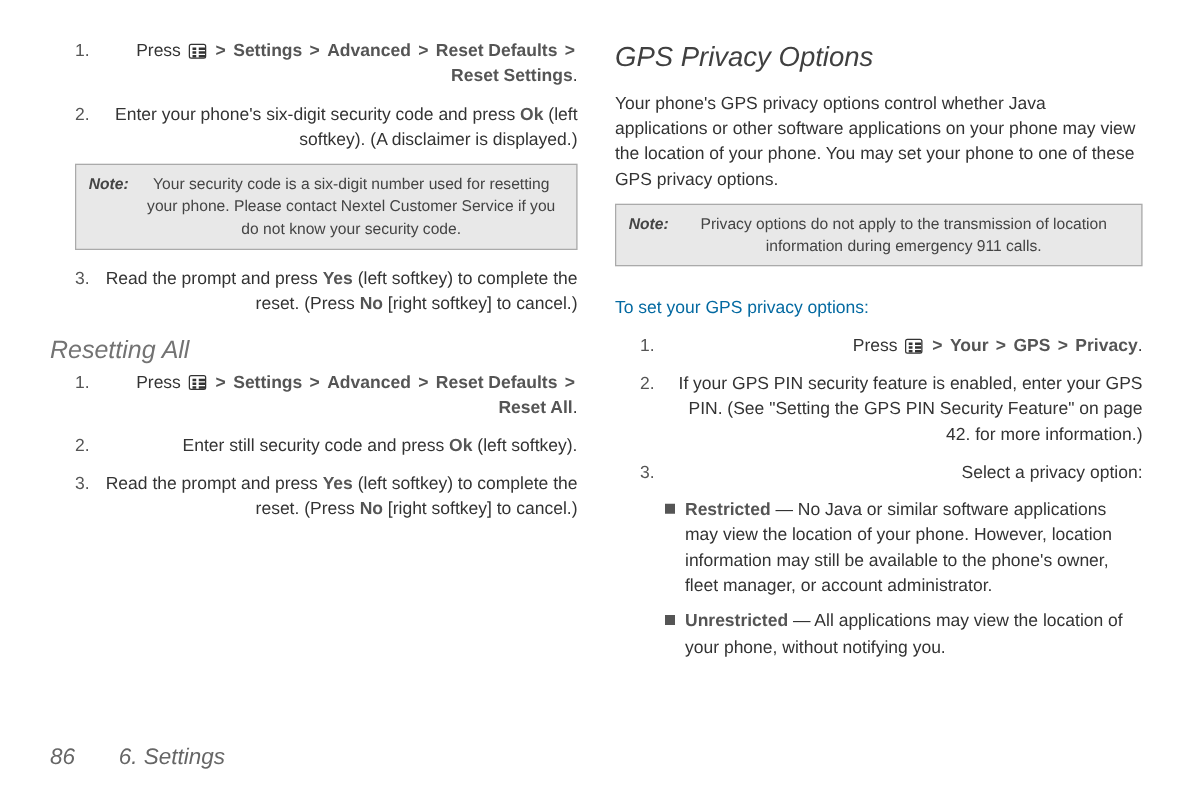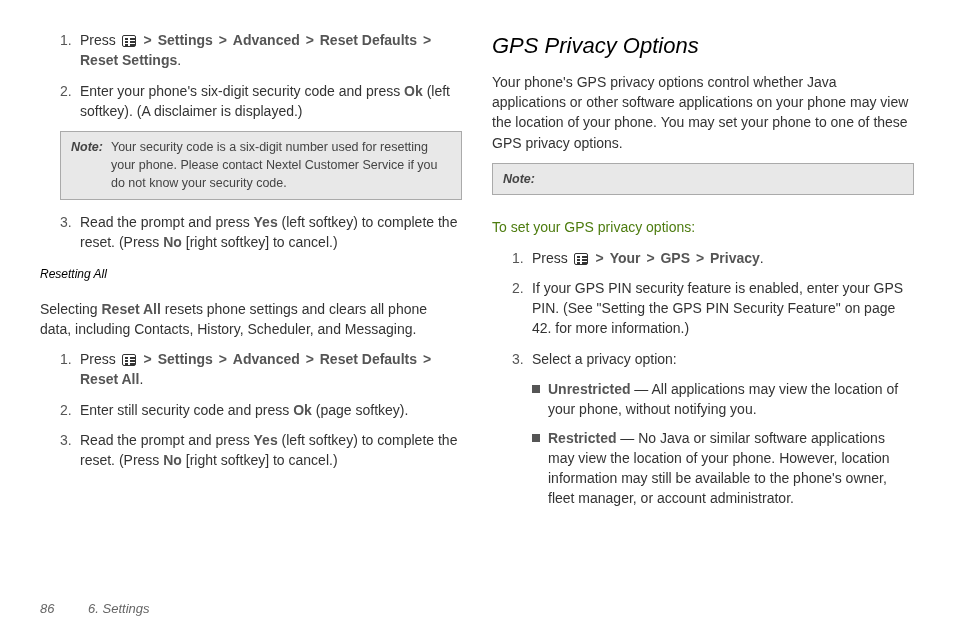--- a/index.html
+++ b/index.html
@@ -31,20 +31,21 @@
       margin-bottom: 10px;
       padding-left: 20px;
     }
     .ol-num {
       width: 20px;
       flex-shrink: 0;
       color: #555;
     }
     .ol-text {
       flex: 1;
+      text-align: right;
     }
     .bold {
       font-weight: bold;
       color: #555;
     }
     .sep {
       font-weight: bold;
       color: #555;
       margin: 0 2px;
     }
@@ -67,42 +68,43 @@
       display: flex;
     }
     .note-label {
       font-style: italic;
       flex-shrink: 0;
       margin-right: 8px;
       font-weight: bold;
     }
     .note-text {
       flex: 1;
+      text-align: center;
     }
     h2.section {
       font-style: italic;
       font-weight: normal;
-      color: #000000;
-      font-size: 12px;
-      margin: 14px 0 15px 0;
+      color: #737373;
+      font-size: 20px;
+      margin: 14px 0 0 0;
     }
     h2.section-top {
       font-style: italic;
       font-weight: normal;
-      color: #000000;
+      color: #404040;
       font-size: 22px;
       margin: 0 0 10px 0;
     }
     .para {
       margin-bottom: 10px;
       color: #333;
     }
     .lead {
       margin: 22px 0 10px 0;
-      color: #4d7c0f;
+      color: #0369a1;
     }
     .sub-item {
       display: flex;
       margin: 6px 0 8px 40px;
     }
     .bullet {
       width: 8px;
       height: 8px;
       background: #555;
       flex-shrink: 0;
@@ -127,21 +129,21 @@
                   linear-gradient(#333,#333) 7px 2px/5px 2px no-repeat,
                   linear-gradient(#333,#333) 7px 5px/5px 2px no-repeat,
                   linear-gradient(#333,#333) 7px 8px/5px 2px no-repeat;
     }
     .footer {
       position: absolute;
       bottom: 20px;
       left: 40px;
       font-style: italic;
       color: #666;
-      font-size: 13px;
+      font-size: 18px;
     }
     .footer-pg {
       font-style: italic;
       margin-right: 30px;
     }
   </style>
 </head>
 <body>
 
 <div class="columns">
@@ -177,63 +179,61 @@
 
     <div class="ol-item">
       <div class="ol-num">3.</div>
       <div class="ol-text">
         <span>Read the prompt and press </span><span class="bold">Yes</span><span> (left softkey) to complete the reset. (Press </span><span class="bold">No</span><span> [right softkey] to cancel.)</span>
       </div>
     </div>
 
     <h2 class="section">Resetting All</h2>
 
-    <p class="para">
-      <span>Selecting </span><span class="bold">Reset All</span><span> resets phone settings and clears all phone data, including Contacts, History, Scheduler, and Messaging.</span>
-    </p>
 
     <div class="ol-item">
       <div class="ol-num">1.</div>
       <div class="ol-text">
         <span>Press </span><span class="menu-icon"></span>
         <span class="sep">&gt;</span>
         <span class="bold">Settings</span>
         <span class="sep">&gt;</span>
         <span class="bold">Advanced</span>
         <span class="sep">&gt;</span>
         <span class="bold">Reset Defaults</span>
         <span class="sep">&gt;</span>
         <span class="bold">Reset All</span><span>.</span>
       </div>
     </div>
 
     <div class="ol-item">
       <div class="ol-num">2.</div>
       <div class="ol-text">
-        <span>Enter still security code and press </span><span class="bold">Ok</span><span> (page softkey).</span>
+        <span>Enter still security code and press </span><span class="bold">Ok</span><span> (left softkey).</span>
       </div>
     </div>
 
     <div class="ol-item">
       <div class="ol-num">3.</div>
       <div class="ol-text">
         <span>Read the prompt and press </span><span class="bold">Yes</span><span> (left softkey) to complete the reset. (Press </span><span class="bold">No</span><span> [right softkey] to cancel.)</span>
       </div>
     </div>
 
   </div>
 
   <div class="col">
 
     <h2 class="section-top">GPS Privacy Options</h2>
 
     <p class="para">Your phone's GPS privacy options control whether Java applications or other software applications on your phone may view the location of your phone. You may set your phone to one of these GPS privacy options.</p>
 
     <div class="note-box-full">
       <div class="note-label">Note:</div>
+      <div class="note-text">Privacy options do not apply to the transmission of location information during emergency 911 calls.</div>
     </div>
 
     <p class="lead">To set your GPS privacy options:</p>
 
     <div class="ol-item">
       <div class="ol-num">1.</div>
       <div class="ol-text">
         <span>Press </span><span class="menu-icon"></span>
         <span class="sep">&gt;</span>
         <span class="bold">Your</span>
@@ -245,35 +245,35 @@
     </div>
 
     <div class="ol-item">
       <div class="ol-num">2.</div>
       <div class="ol-text">If your GPS PIN security feature is enabled, enter your GPS PIN. (See "Setting the GPS PIN Security Feature" on page 42. for more information.)</div>
     </div>
 
     <div class="ol-item">
       <div class="ol-num">3.</div>
       <div class="ol-text">Select a privacy option:</div>
+    </div>
+
+    <div class="sub-item">
+      <div class="bullet"></div>
+      <div class="sub-text">
+        <span class="bold">Restricted</span><span> — No Java or similar software applications may view the location of your phone. However, location information may still be available to the phone's owner, fleet manager, or account administrator.</span>
+      </div>
     </div>
 
     <div class="sub-item">
       <div class="bullet"></div>
       <div class="sub-text">
         <span class="bold">Unrestricted</span><span> — All applications may view the location of your phone, without notifying you.</span>
       </div>
     </div>
 
-    <div class="sub-item">
-      <div class="bullet"></div>
-      <div class="sub-text">
-        <span class="bold">Restricted</span><span> — No Java or similar software applications may view the location of your phone. However, location information may still be available to the phone's owner, fleet manager, or account administrator.</span>
-      </div>
-    </div>
-
   </div>
 </div>
 
 <div class="footer">
   <span class="footer-pg">86</span>
   <span>6. Settings</span>
 </div>
 
 </body></html>

